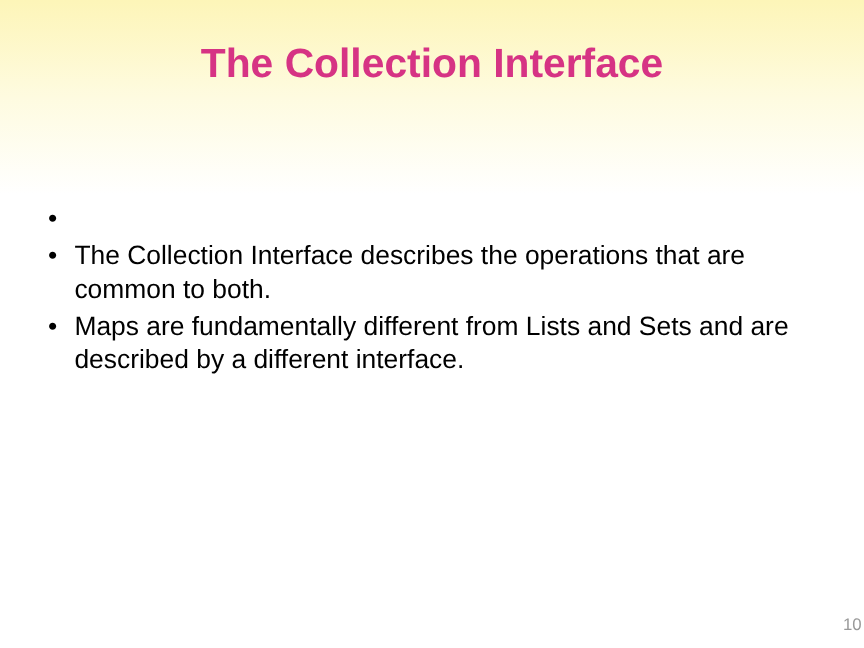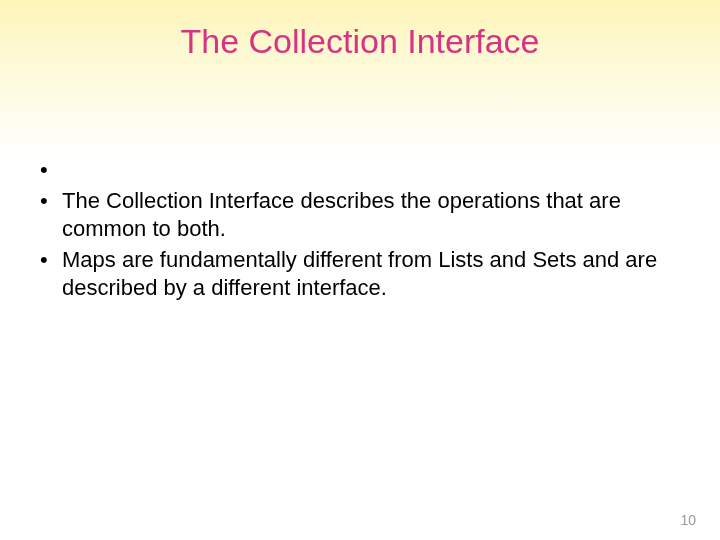--- a/index.html
+++ b/index.html
@@ -8,23 +8,24 @@
       height: 540px;
       background: linear-gradient(to bottom, #fdf5b8 0%, #fefbe0 15%, #ffffff 30%, #ffffff 100%);
       font-family: Arial, Helvetica, sans-serif;
       position: relative;
       overflow: hidden;
     }
     .title {
       text-align: center;
       color: #d63384;
       font-size: 34px;
-      font-weight: normal;
+      font-weight: bold;
       padding-top: 22px;
       padding-bottom: 10px;
+      margin-top: 12px;
     }
     .content {
       padding-left: 40px;
       padding-right: 50px;
       padding-top: 85px;
     }
     .bullet-item {
       display: flex;
       align-items: flex-start;
       margin-bottom: 2px;
@@ -37,21 +38,21 @@
       line-height: 1.3;
     }
     .bullet-text {
       font-size: 22px;
       color: #000;
       line-height: 1.3;
     }
     .page-number {
       position: absolute;
       bottom: 12px;
-      right: 24px;
+      right: 2px;
       font-size: 14px;
       color: #999;
     }
   </style>
 </head>
 <body>
 
 <h1 class="title">The Collection Interface</h1>
 
 <div class="content">

